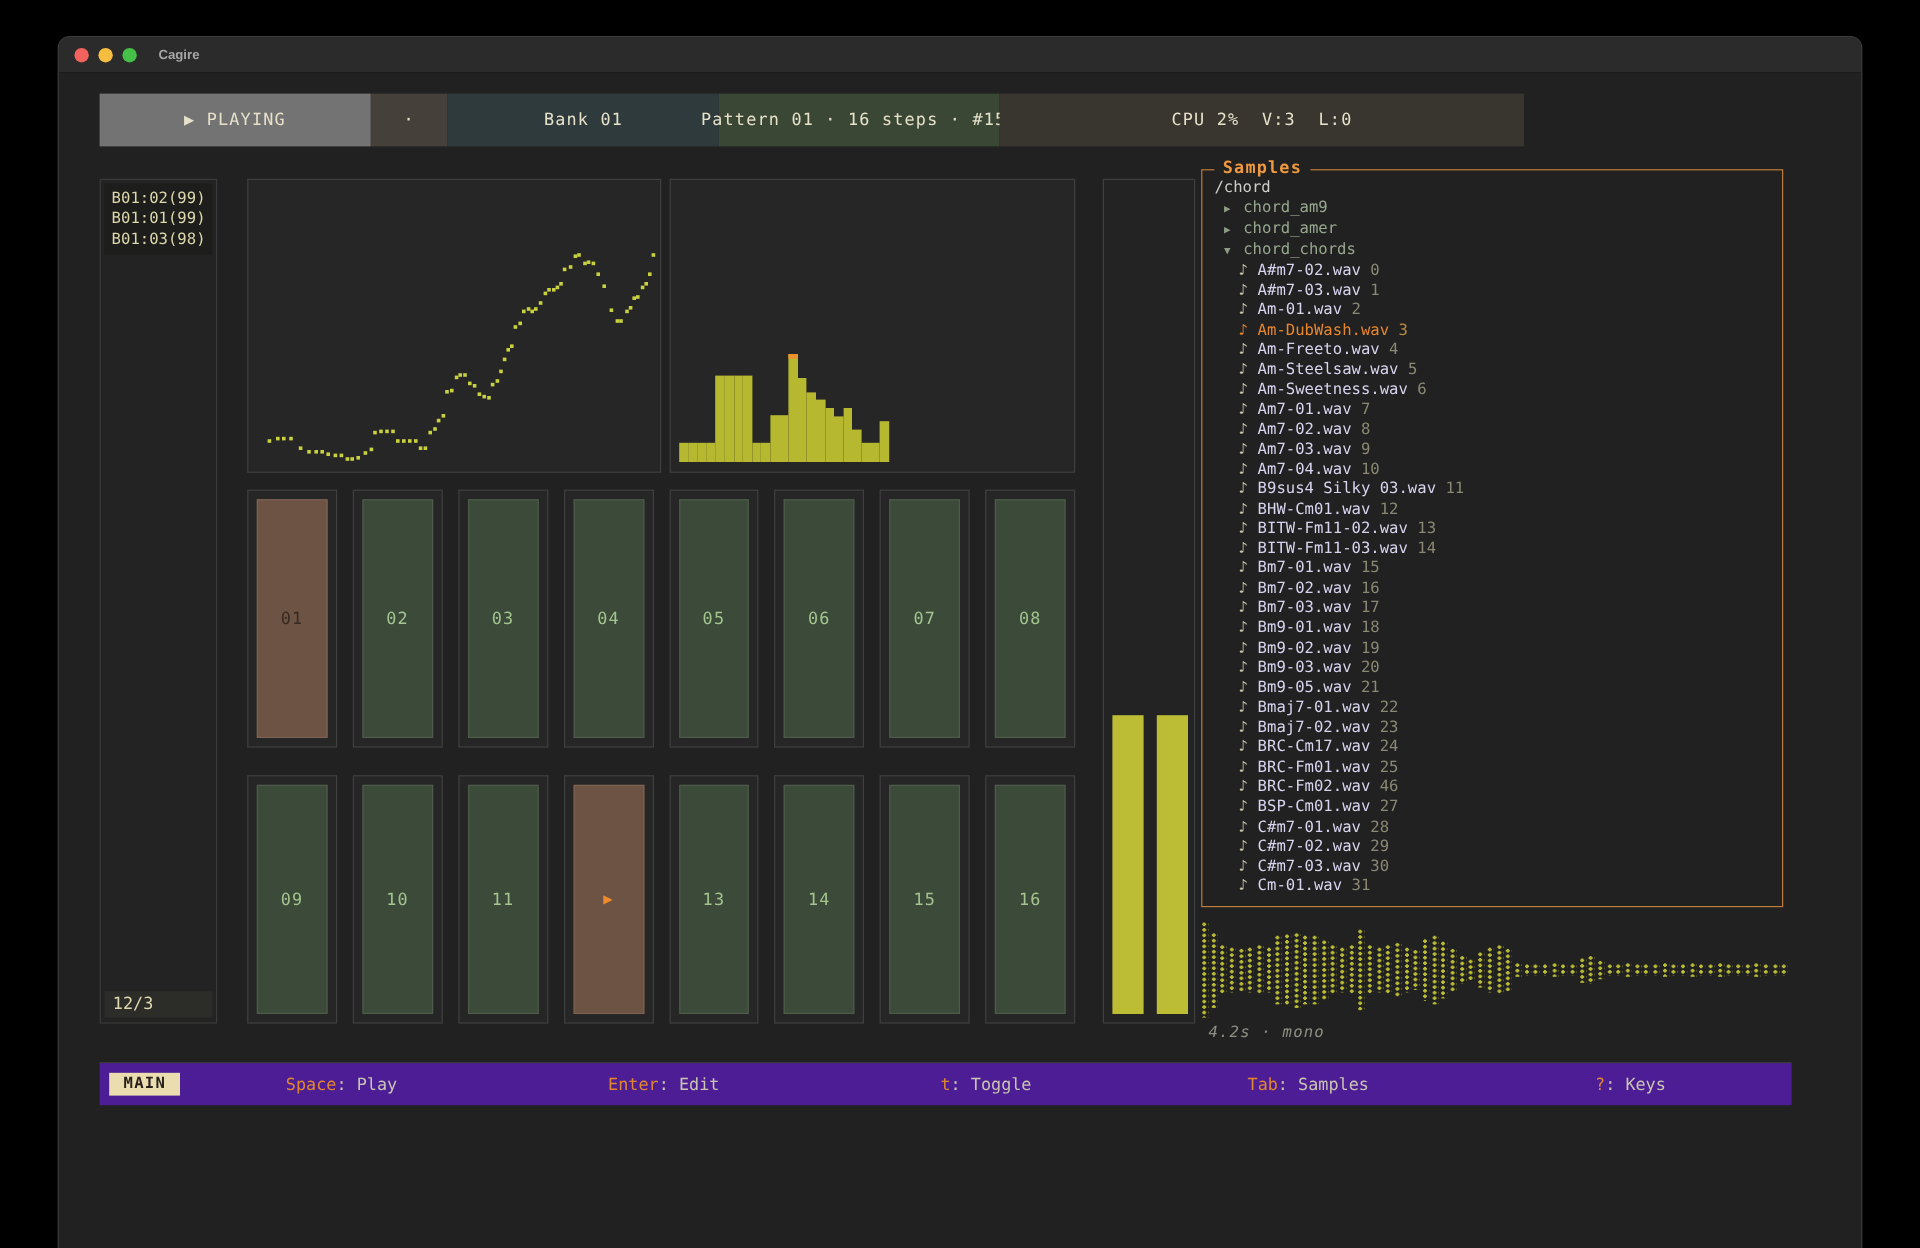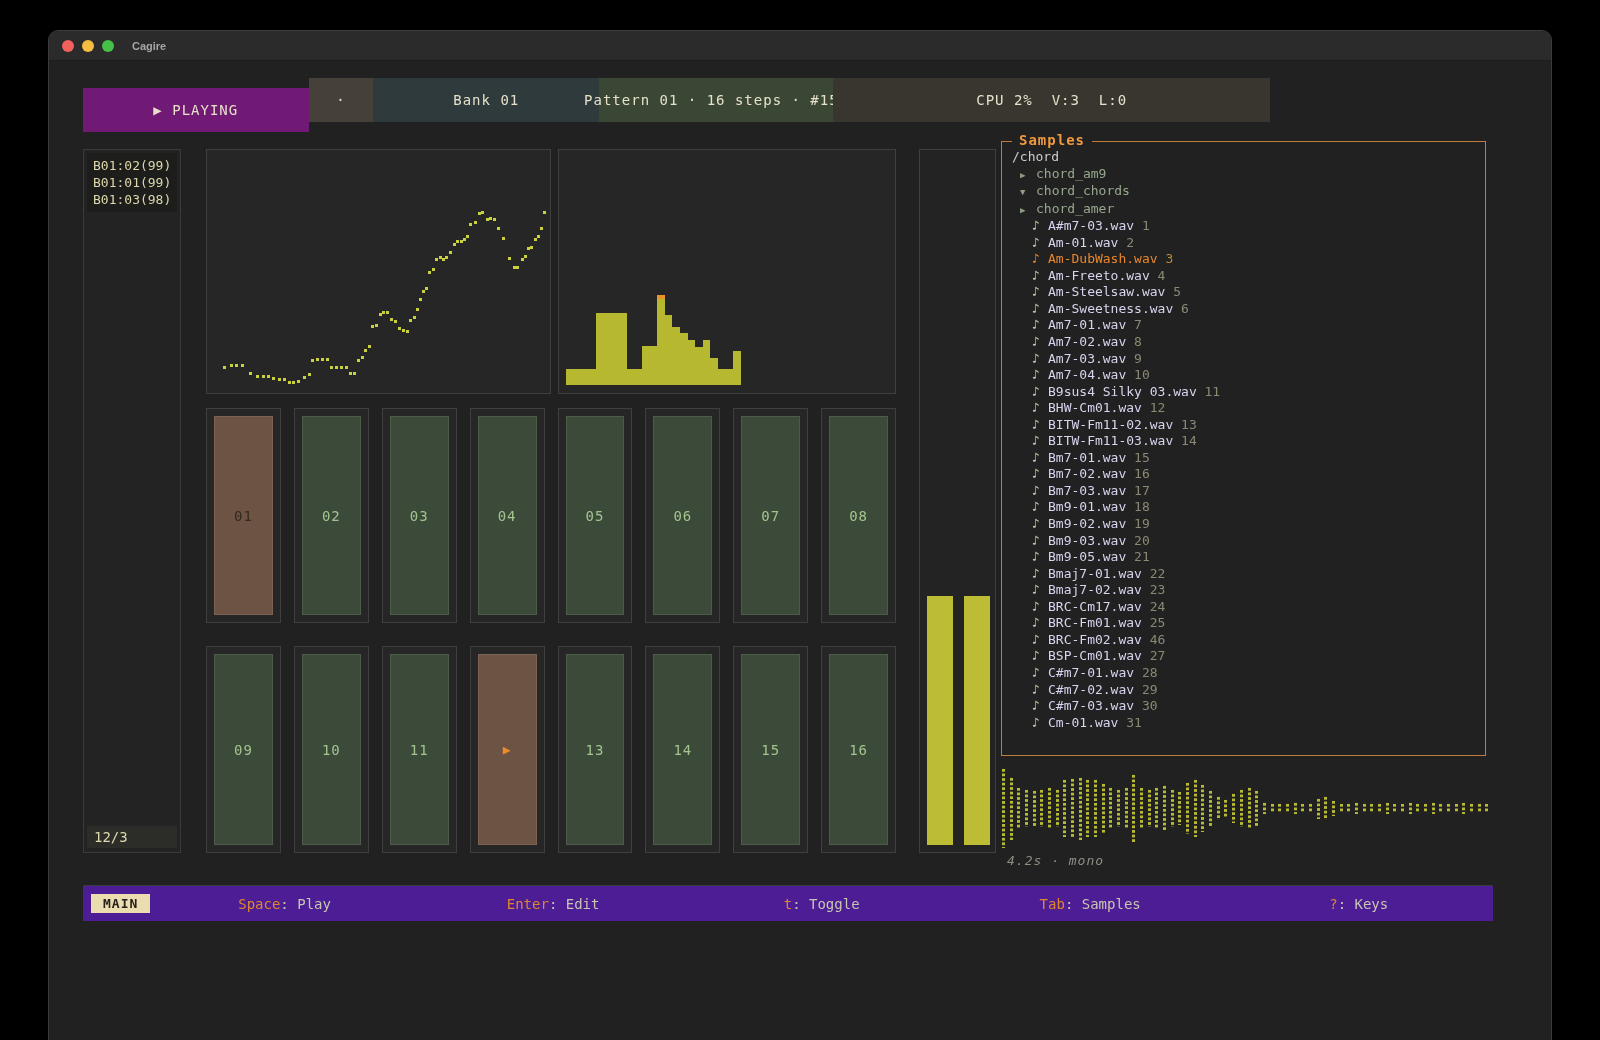--- a/index.html
+++ b/index.html
@@ -88,21 +88,21 @@
 <div class="window">
 
   <div class="titlebar">
     <span class="tl-dot tl-red"></span>
     <span class="tl-dot tl-yellow"></span>
     <span class="tl-dot tl-green"></span>
     <span class="win-title">Cagire</span>
   </div>
 
   <div class="statusbar" id="statusbar">
-      <div class="seg" style="background: #701a75; margin-top: 10px;">▶ PLAYING</div>
+      <div class="seg" style="background: #737373;">▶ PLAYING</div>
       <div class="seg" style="background: rgb(70, 64, 58);">·</div>
       <div class="seg" style="background: rgb(46, 58, 60);">Bank 01</div>
       <div class="seg" style="background: rgb(58, 71, 53);">Pattern 01 · 16 steps · #151</div>
       <div class="seg" style="background: rgb(56, 54, 47);">CPU 2%  V:3  L:0</div>
     </div>
 
   <div class="sidebar">
     <div class="trigger-list" id="triggerList">
         <div class="trigger-entry">B01:02(99)</div>
         <div class="trigger-entry">B01:01(99)</div>
@@ -280,22 +280,23 @@
   <div class="panel vu-panel" id="vuPanel">
       <div class="vu-bar" style="height: 35.5%; left: 7px;"></div>
       <div class="vu-bar" style="height: 35.5%; left: 44px;"></div>
     </div>
 
   <div class="samples">
     <span class="samples-title">Samples</span>
     <div class="samples-list" id="samplesList">
       <div class="srow path-row">/chord</div>
     <div class="srow folder-row"><span class="arrow">▶</span><span class="fname">chord_am9</span></div>
+        <div class="srow folder-row"><span class="arrow">▶</span><span class="fname">chord_amer</span></div>
         <div class="srow folder-row"><span class="arrow">▼</span><span class="fname">chord_chords</span></div>
-        <div class="srow folder-row"><span class="arrow">▶</span><span class="fname">chord_amer</span></div>
+        <div class="srow file-row"><span class="note">♪</span><span class="fname">A#m7-02.wav </span><span class="fnum">0</span></div>
         <div class="srow file-row"><span class="note">♪</span><span class="fname">A#m7-03.wav </span><span class="fnum">1</span></div>
         <div class="srow file-row"><span class="note">♪</span><span class="fname">Am-01.wav </span><span class="fnum">2</span></div>
         <div class="srow file-row sel"><span class="note">♪</span><span class="fname">Am-DubWash.wav </span><span class="fnum">3</span></div>
         <div class="srow file-row"><span class="note">♪</span><span class="fname">Am-Freeto.wav </span><span class="fnum">4</span></div>
         <div class="srow file-row"><span class="note">♪</span><span class="fname">Am-Steelsaw.wav </span><span class="fnum">5</span></div>
         <div class="srow file-row"><span class="note">♪</span><span class="fname">Am-Sweetness.wav </span><span class="fnum">6</span></div>
         <div class="srow file-row"><span class="note">♪</span><span class="fname">Am7-01.wav </span><span class="fnum">7</span></div>
         <div class="srow file-row"><span class="note">♪</span><span class="fname">Am7-02.wav </span><span class="fnum">8</span></div>
         <div class="srow file-row"><span class="note">♪</span><span class="fname">Am7-03.wav </span><span class="fnum">9</span></div>
         <div class="srow file-row"><span class="note">♪</span><span class="fname">Am7-04.wav </span><span class="fnum">10</span></div>

